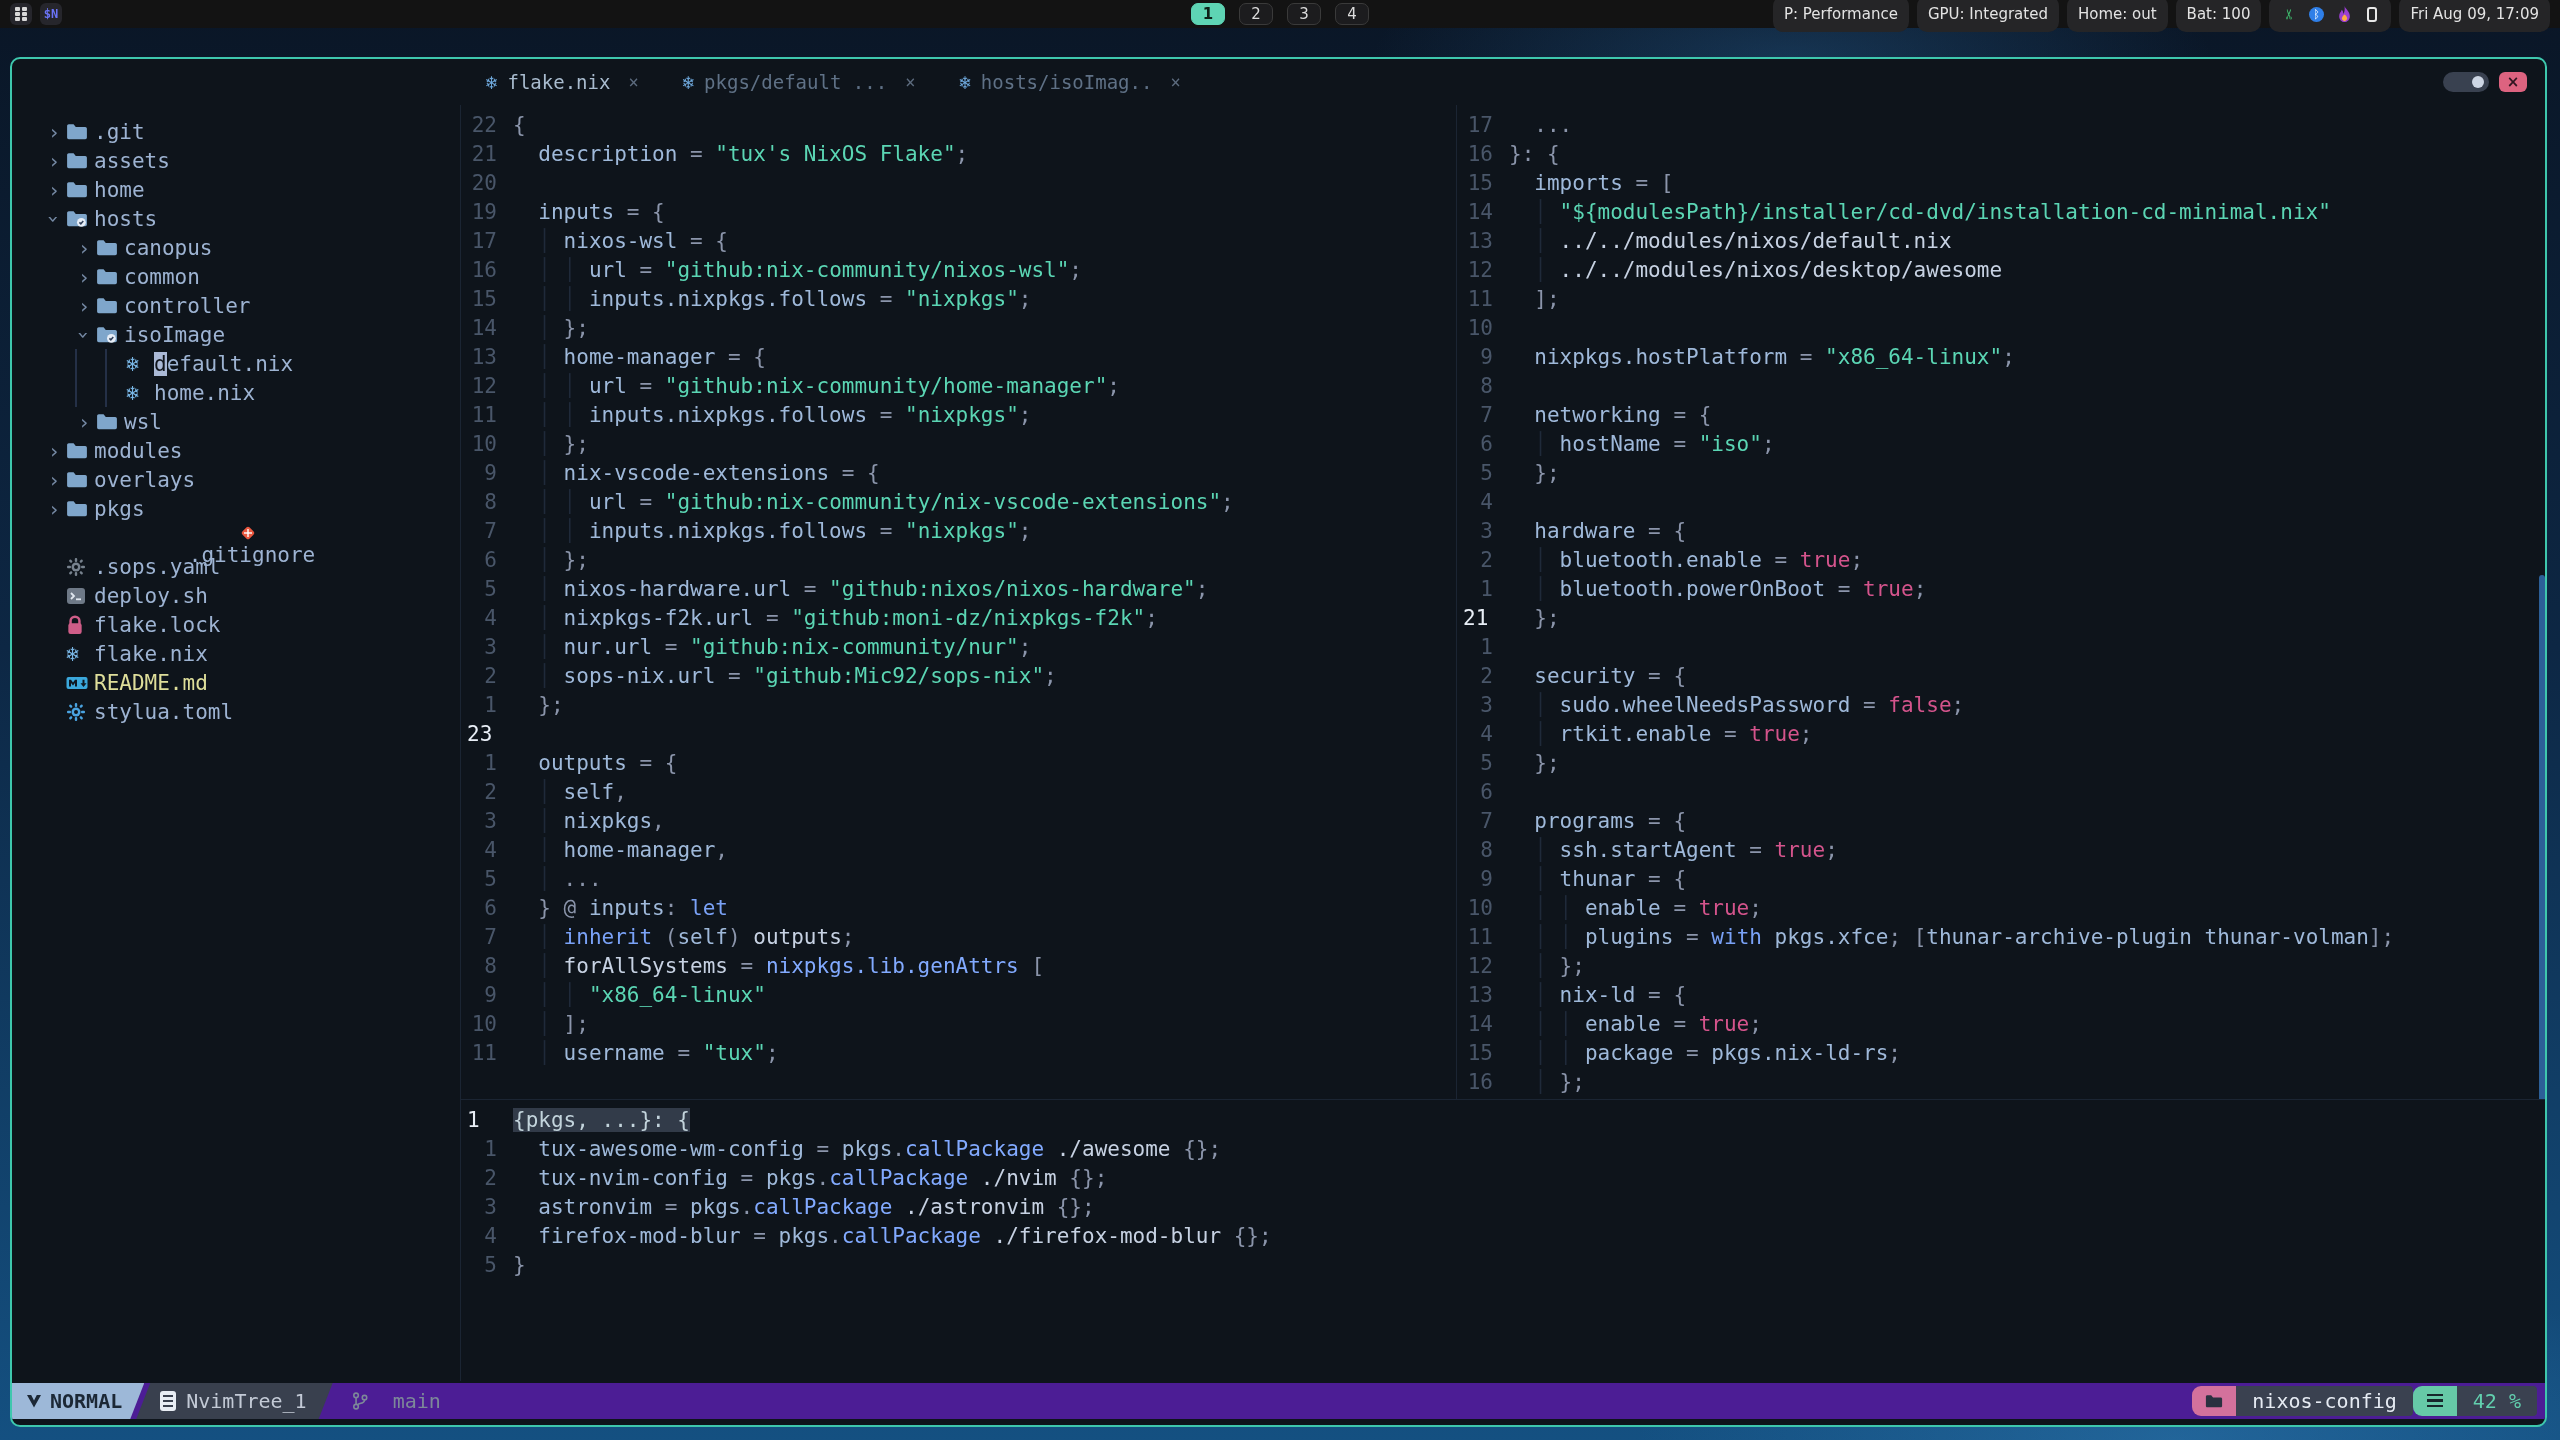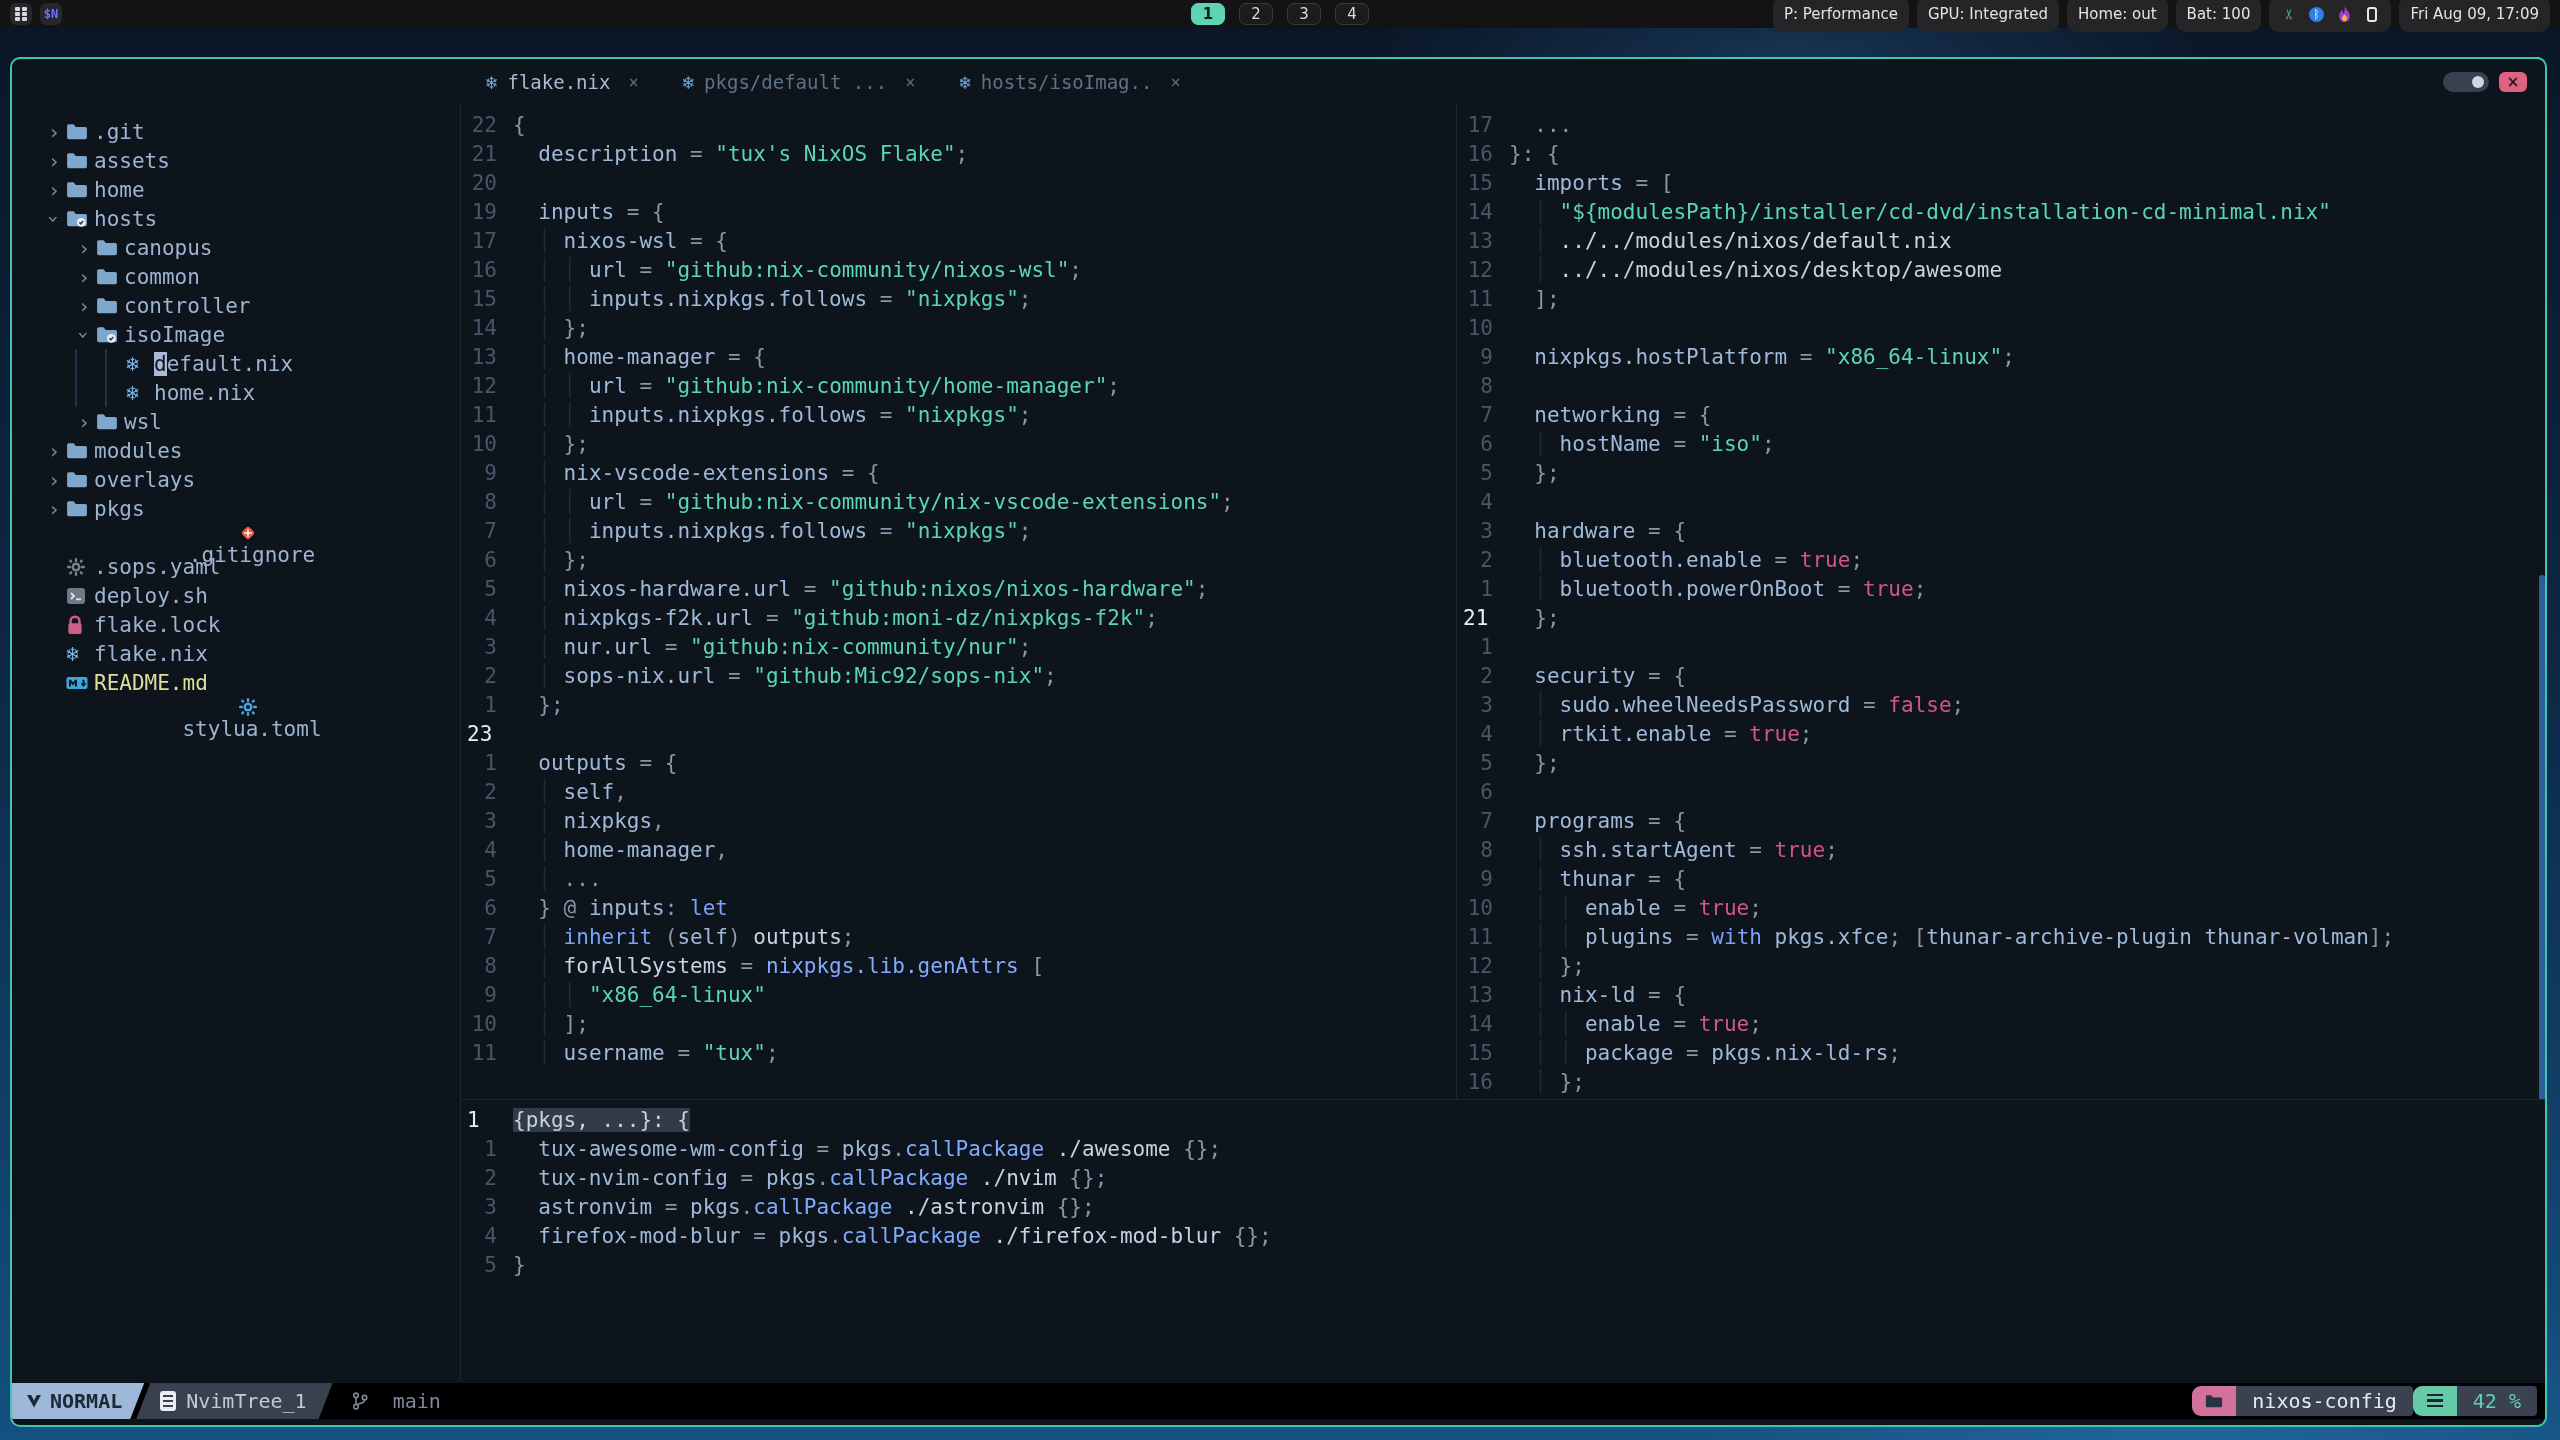--- a/index.html
+++ b/index.html
@@ -70,21 +70,21 @@
   .cl{height:29px;display:flex;white-space:pre;font-family:"DejaVu Sans Mono",monospace;font-size:21px;line-height:29px}
   .ln{width:52px;flex:0 0 auto;text-align:right;padding-right:16px;color:#495669}
   .ln.cur{text-align:left;padding-left:6px;color:#e8eef6}
   .code{flex:1 1 auto}
   .c-p{color:#8b95ab}.c-id{color:#9fb9da}.c-str{color:#5bd6b4}.c-kw{color:#7aa2f7}
   .c-fn{color:#82aaff}.c-wh{color:#c7d2e3}.c-b{color:#d4548c}
   .c-hl{color:#c3d4dc;background:#323b49}
   .gd{color:#1f2a3a}
   .scrollbar{position:absolute;right:0;top:470px;height:560px;width:6px;background:#2c5f97;border-radius:3px}
   
-  .statusline{height:36px;flex:0 0 auto;background:#000000;display:flex;align-items:flex-start;
+  .statusline{height:36px;flex:0 0 auto;background:#4c1d95;display:flex;align-items:flex-start;
     font-family:"DejaVu Sans Mono",monospace;font-size:20px;margin-top:2px}
   .sl-left{display:flex;align-items:center;height:100%}
   .seg-mode{background:#9db8d8;color:#1c2836;font-weight:bold;height:100%;display:flex;align-items:center;
     gap:8px;padding:0 22px 0 14px;clip-path:polygon(0 0,100% 0,calc(100% - 14px) 100%,0 100%)}
   .seg-buf{background:#39404e;color:#c3cad6;height:100%;display:flex;align-items:center;gap:10px;
     padding:0 26px 0 24px;margin-left:-8px;
     clip-path:polygon(14px 0,100% 0,calc(100% - 14px) 100%,0 100%)}
   .seg-branch{display:flex;align-items:center;gap:24px;color:#7d8899;margin-left:18px}
   .nvt-icon{width:16px;height:20px;border-radius:3px;background:
     linear-gradient(#e8edf4 0 0) ,#e8edf4;position:relative;display:inline-block}
@@ -365,21 +365,21 @@
         <div class="trow" style="padding-left: 30px;">
           <span class="chev"></span>
           <span class="ticon">
             <svg width="22" height="18" viewBox="0 0 22 16">
               <rect x="0.5" y="2" width="21" height="12" rx="2" fill="#3ba8dc"></rect>
               <path d="M3 11.5V4.8h2L7 7.6 9 4.8h2v6.7H9V8l-2 2.6L5 8v3.5zM16.5 4.8h2v3.5h2L17.5 12l-3-3.7h2z" fill="#0e1822"></path>
             </svg>
           </span>
           <span class="tlabel yellow">README.md</span>
         </div>
-        <div class="trow" style="padding-left: 30px; flex-direction: column;">
+        <div class="trow" style="padding-left: 30px;">
           <span class="chev"></span>
           <span class="ticon">
             <svg width="20" height="20" viewBox="0 0 20 20">
               <g fill="#4aa3e0">
                 <circle cx="10" cy="10" r="4.5"></circle>
                 <rect x="8.8" y="1" width="2.4" height="4" rx="1"></rect>
                 <rect x="8.8" y="15" width="2.4" height="4" rx="1"></rect>
                 <rect x="1" y="8.8" width="4" height="2.4" rx="1"></rect>
                 <rect x="15" y="8.8" width="4" height="2.4" rx="1"></rect>
                 <rect x="3" y="3" width="3.4" height="2.4" rx="1" transform="rotate(45 4.7 4.2)"></rect>

